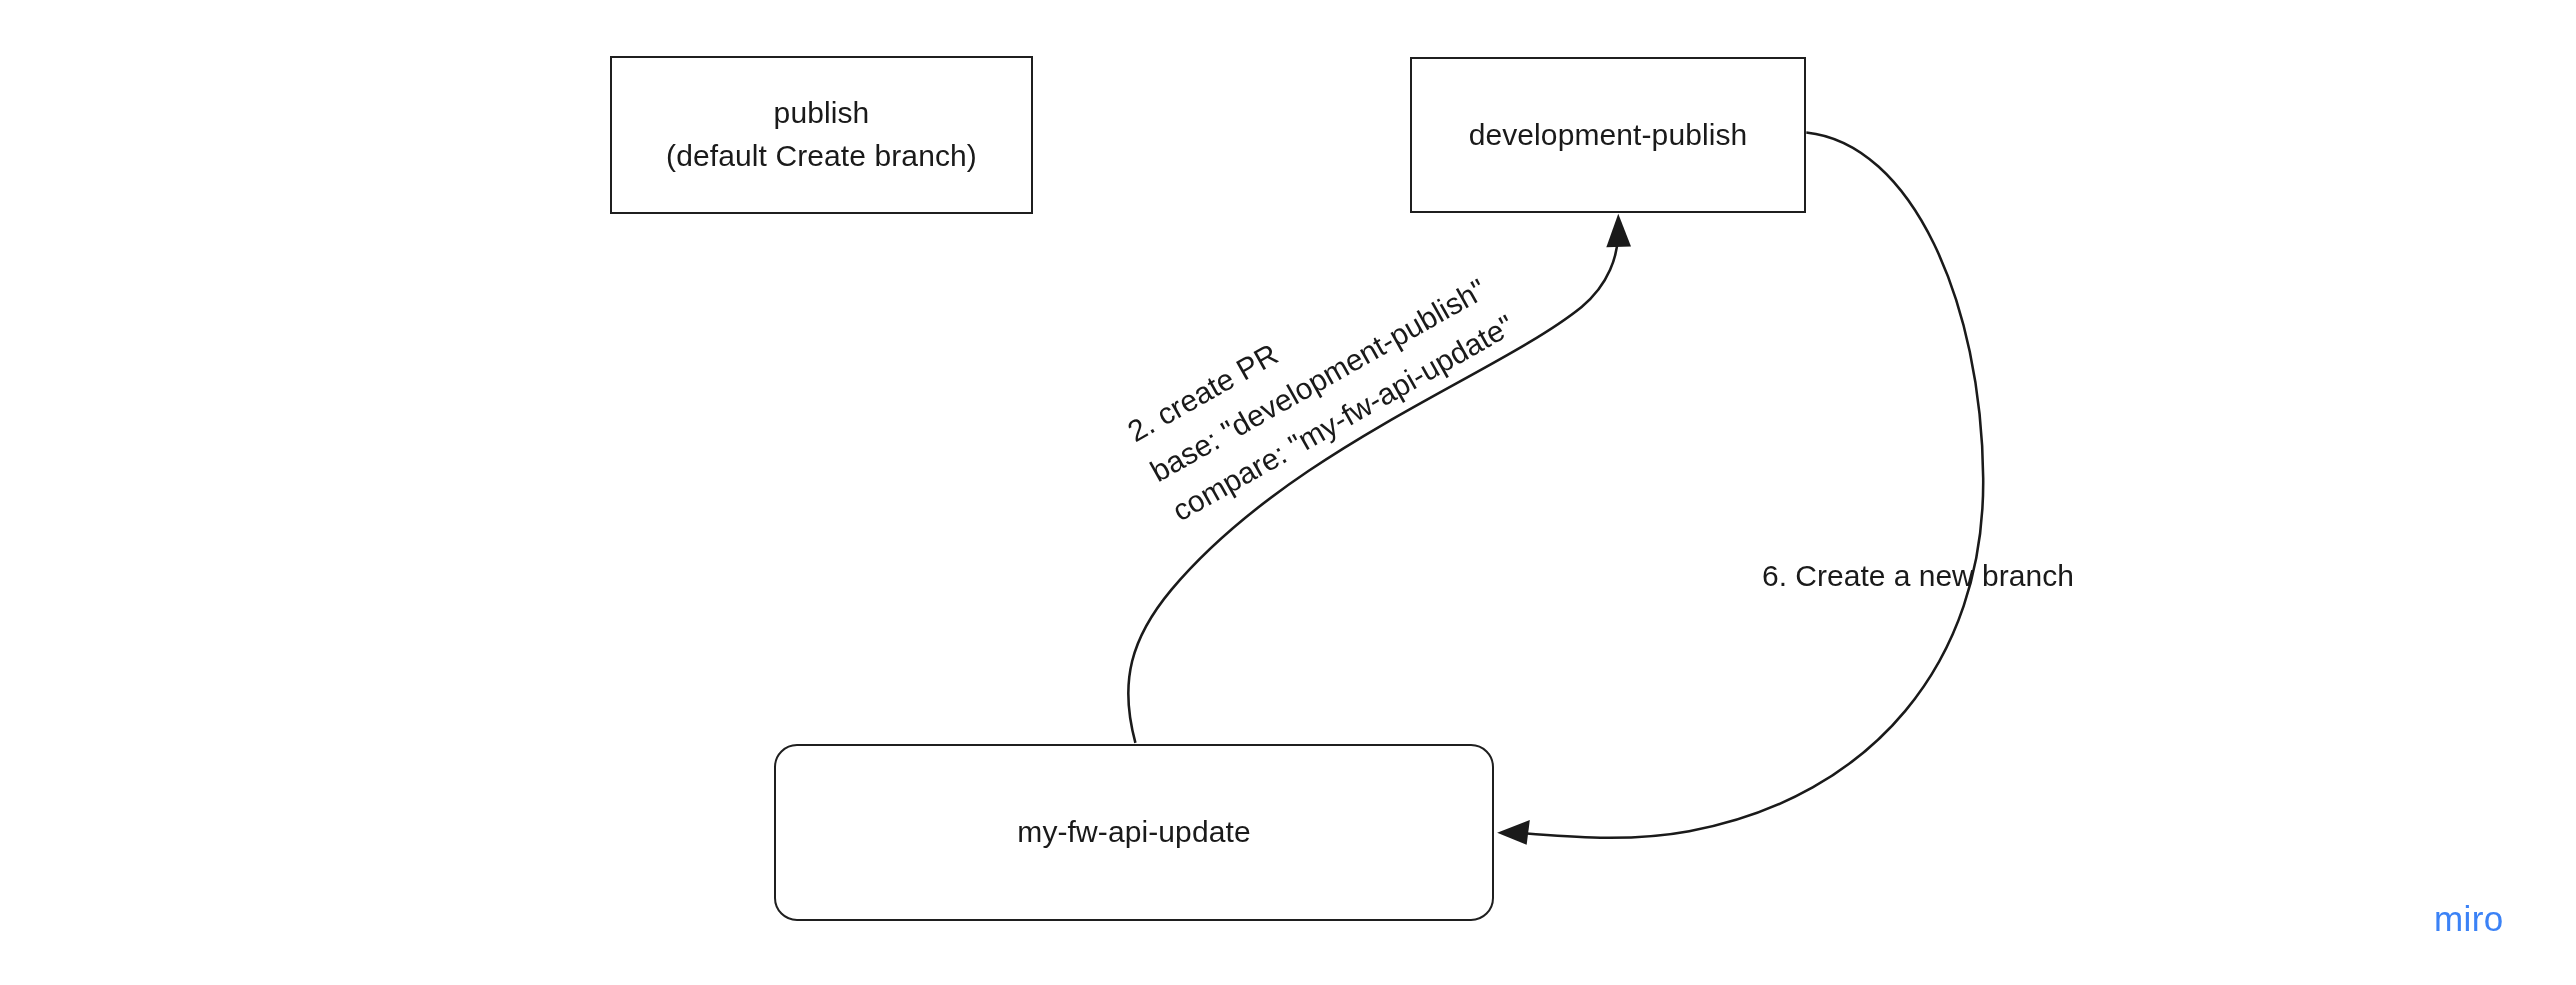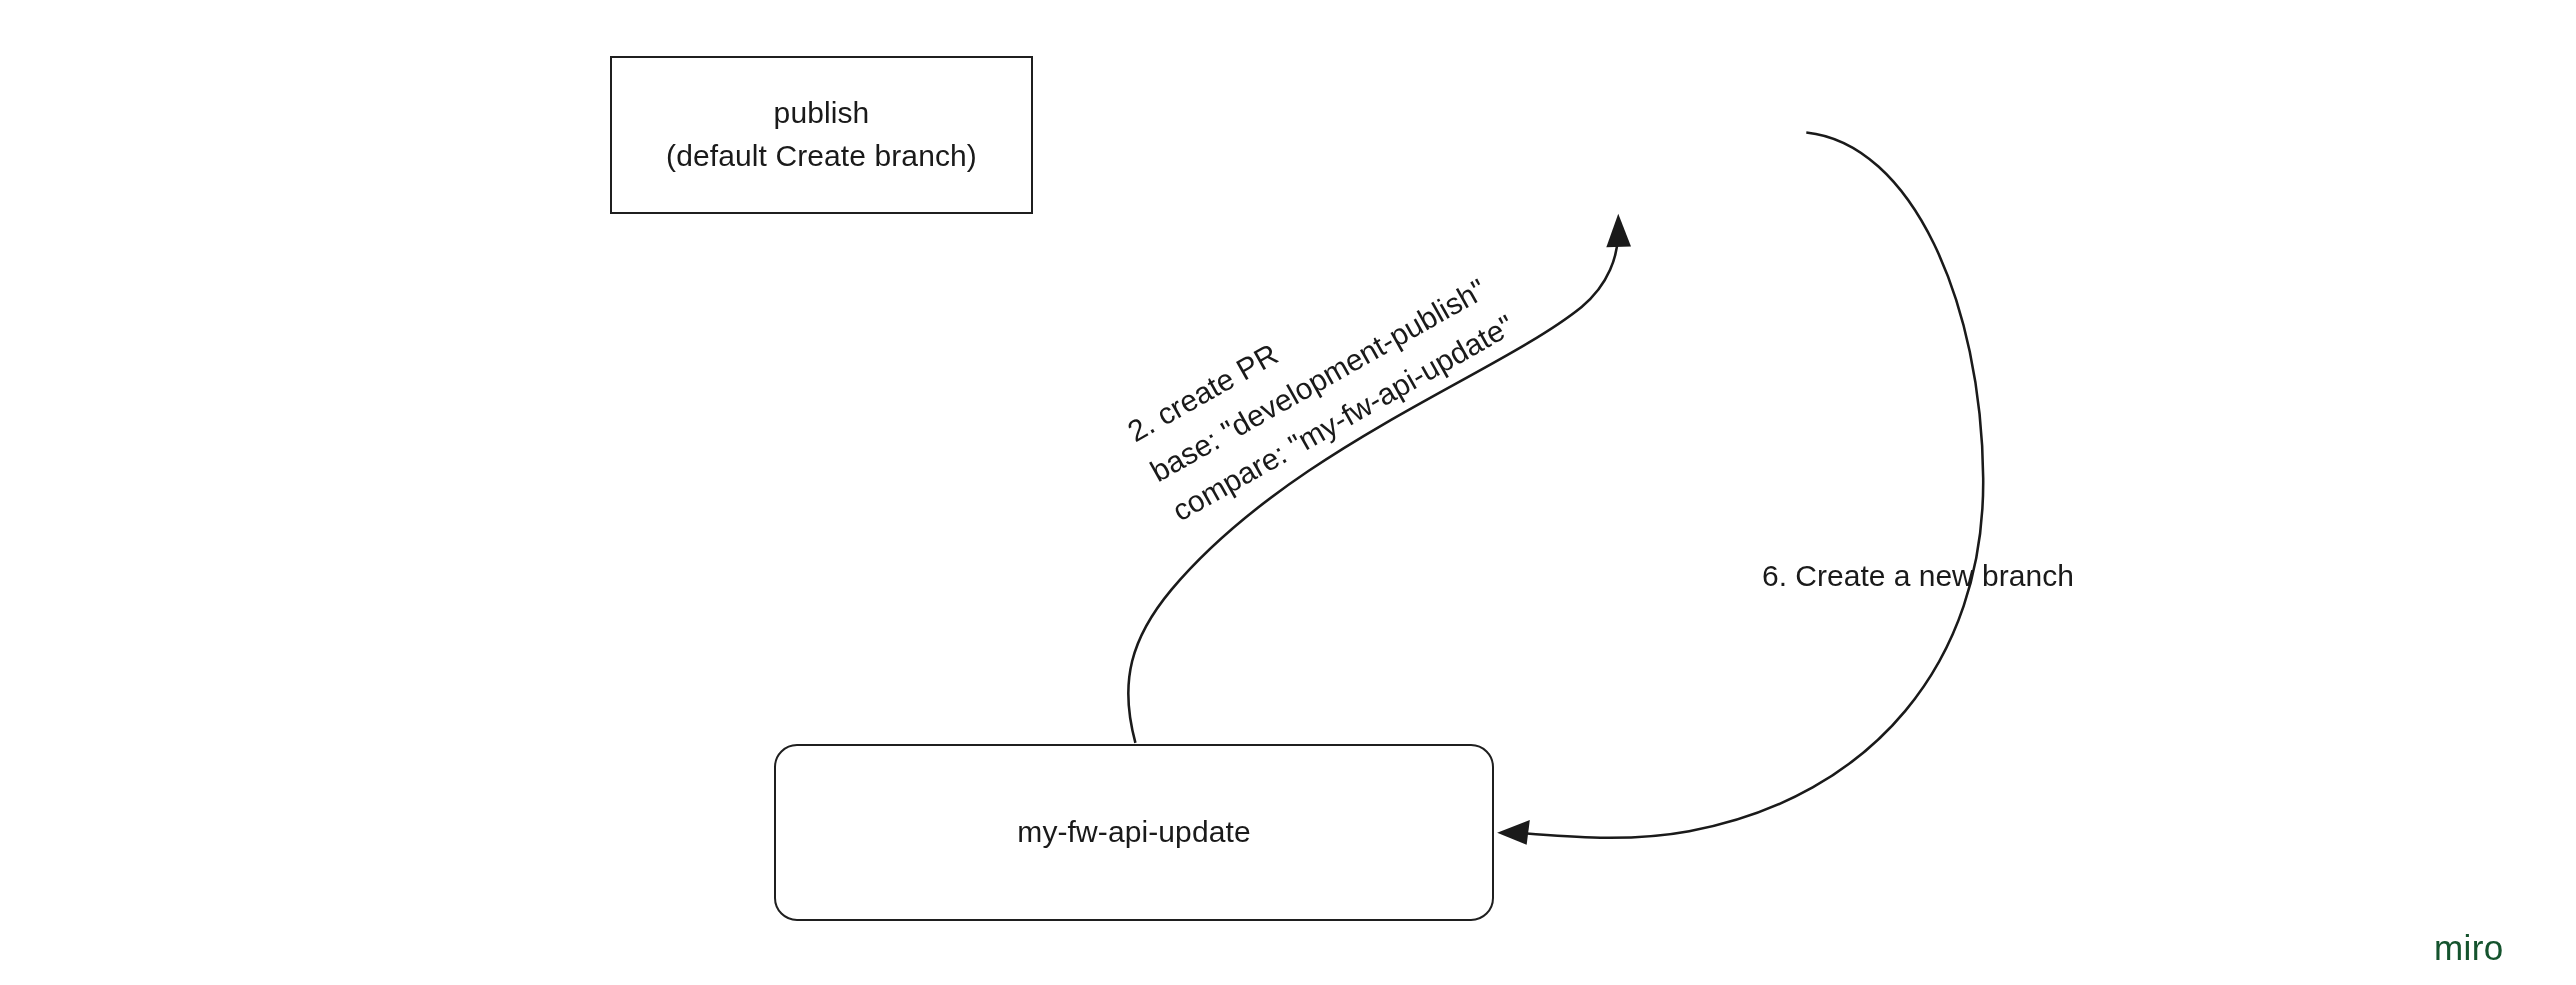--- a/index.html
+++ b/index.html
@@ -104,23 +104,22 @@
   }
 
   
   #watermark {
     position: absolute;
     left: 2434px;
     top: 899px;
     font-size: 35px;
     font-weight: 400;
     letter-spacing: 0.4px;
-    color: #14532d;
+    color: #3b82f6;
     user-select: none;
-    margin-top: 29px;
   }
 </style>
 </head>
 <body>
 
 <div id="canvas">
 
   <svg id="connectors" viewBox="0 0 3233 1237" width="2576" height="986" xmlns="http://www.w3.org/2000/svg">
 
     <g>
@@ -138,20 +137,23 @@
                C 2020 356, 2030 320, 2031 294"></path>
       <polygon class="arrow-head" points="2031,268 2016,310 2047,309"></polygon>
     </g>
   </svg>
 
   <div class="node" id="node-publish">
     <span>publish
 (default Create branch)</span>
   </div>
 
+  <div class="node" id="node-development-publish">
+    <span>development-publish</span>
+  </div>
 
   <div class="node" id="node-my-fw-api-update">
     <span>my-fw-api-update</span>
   </div>
 
   <div class="edge-label" id="label-create-pr">2. create PR
 base: "development-publish"
 compare: "my-fw-api-update"</div>
 
   <div class="edge-label" id="label-create-branch">6. Create a new branch</div>

